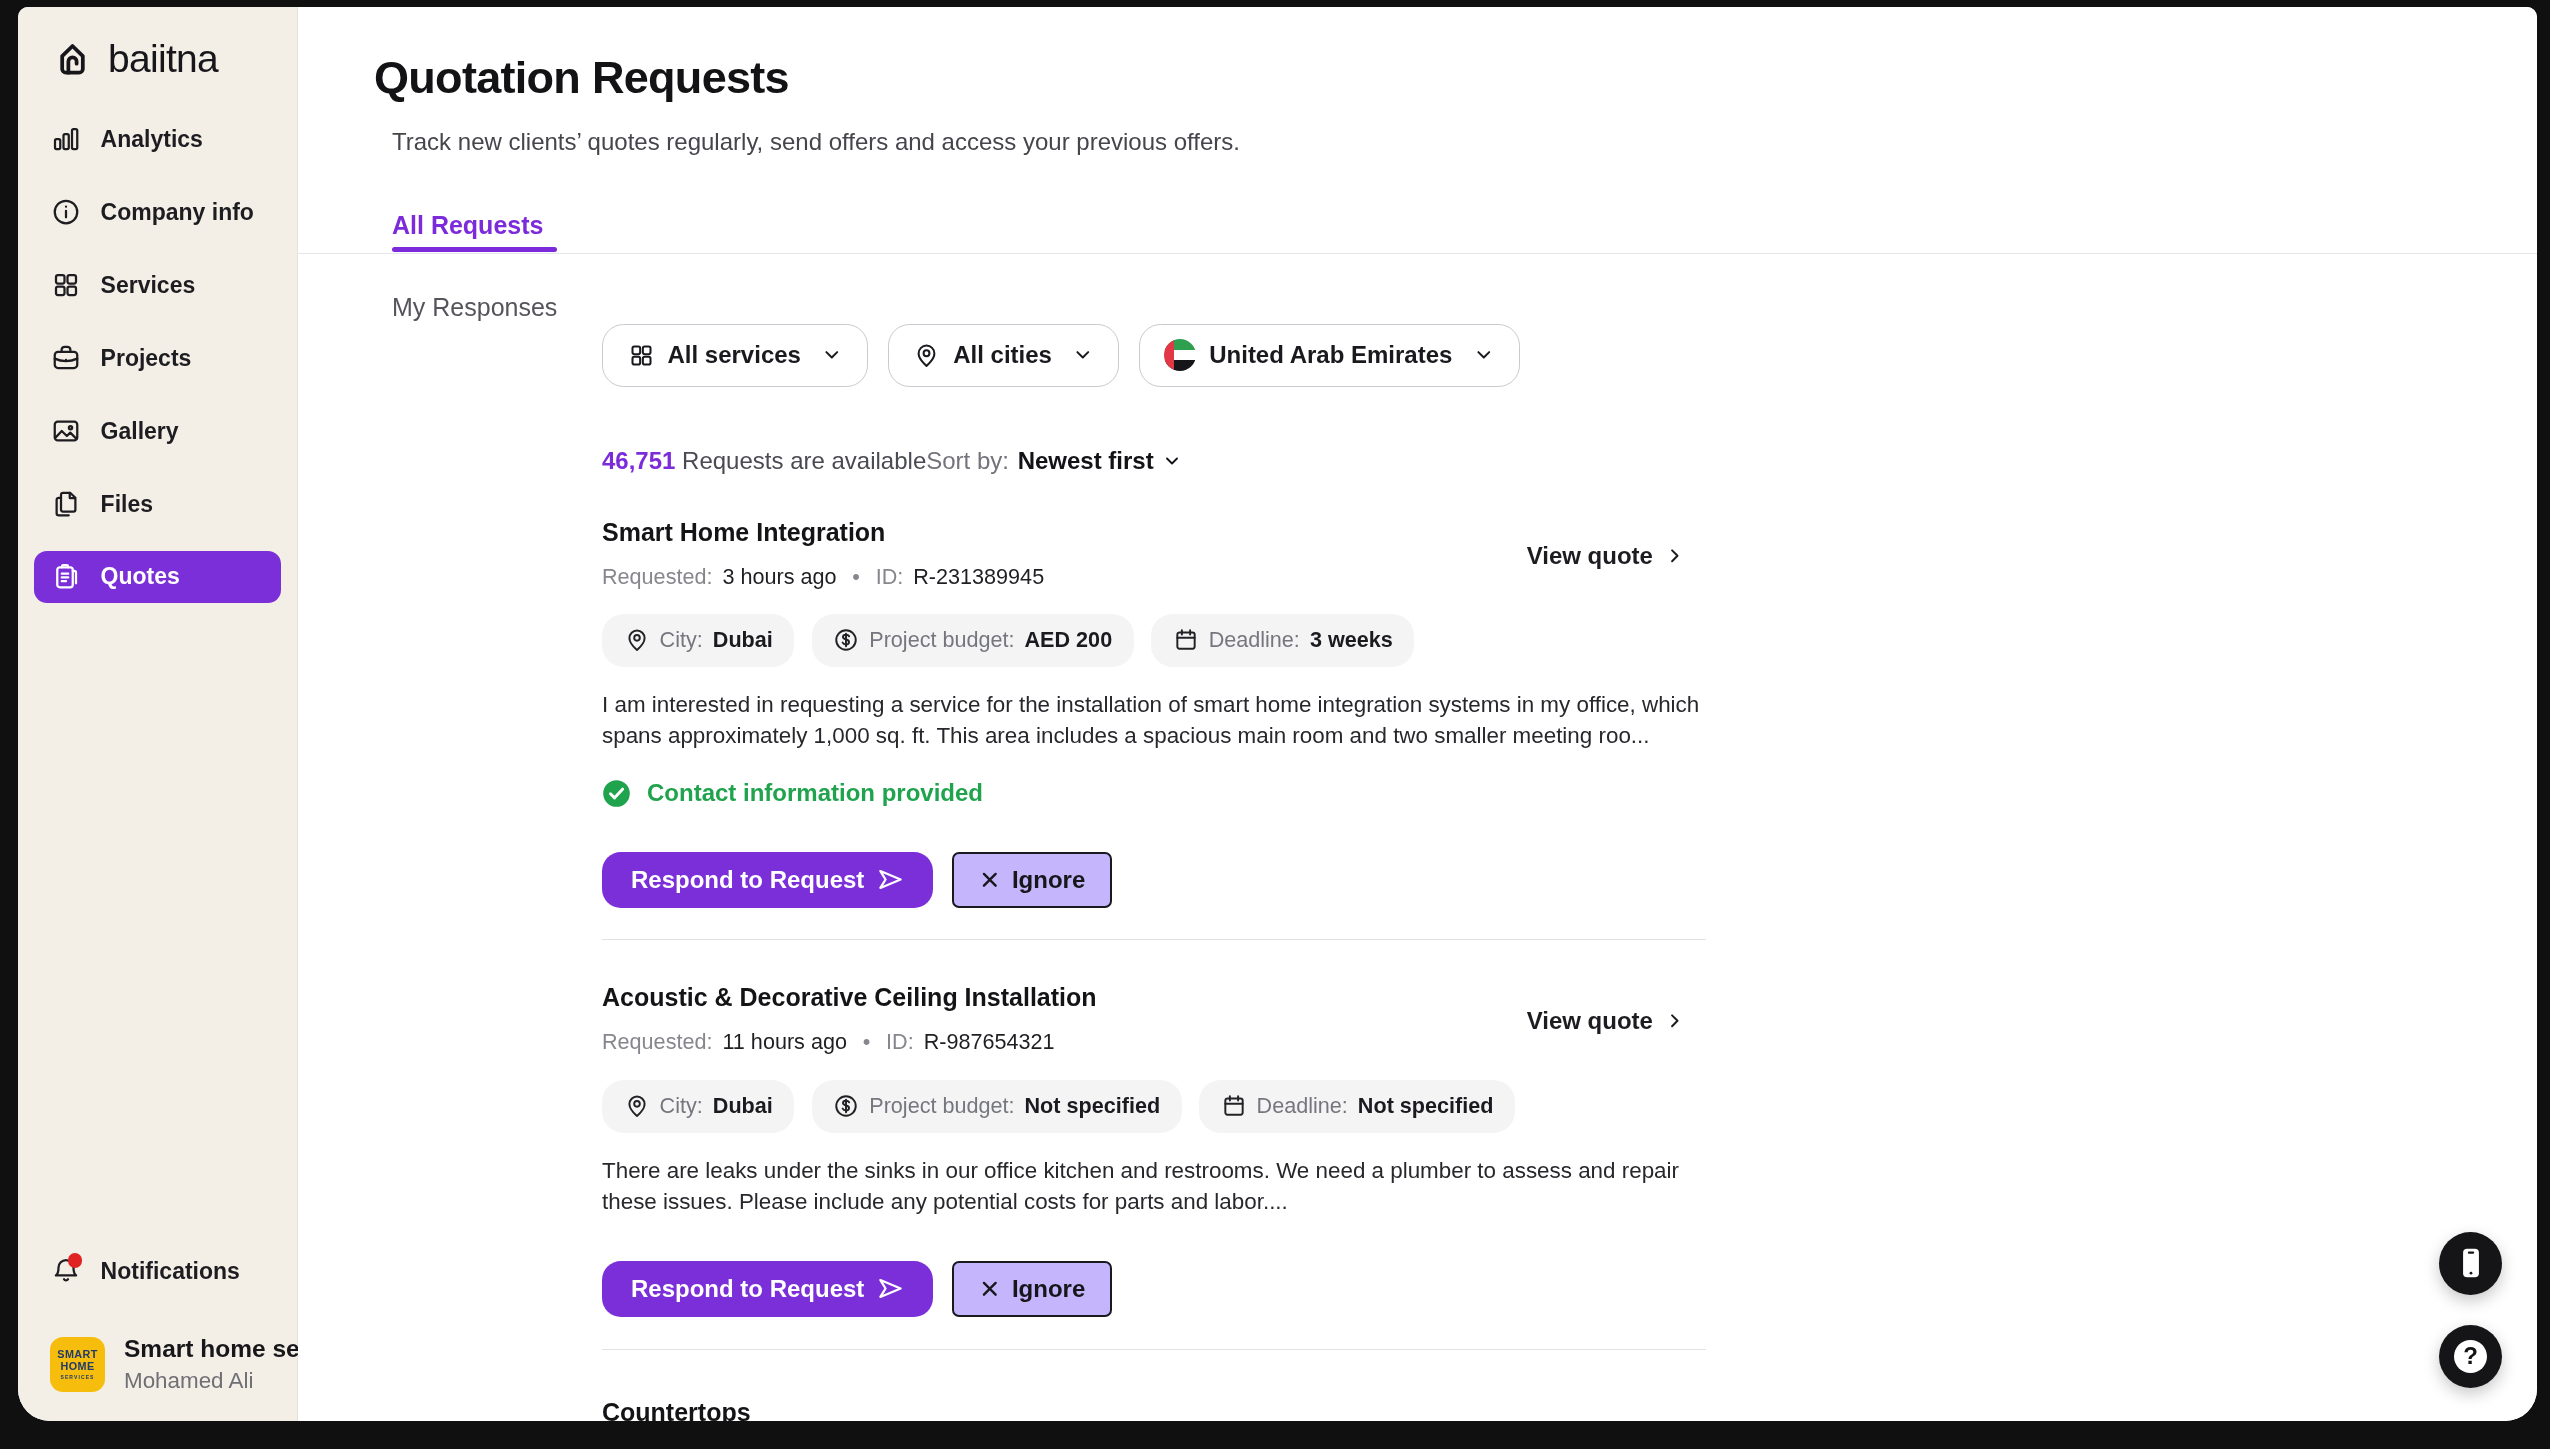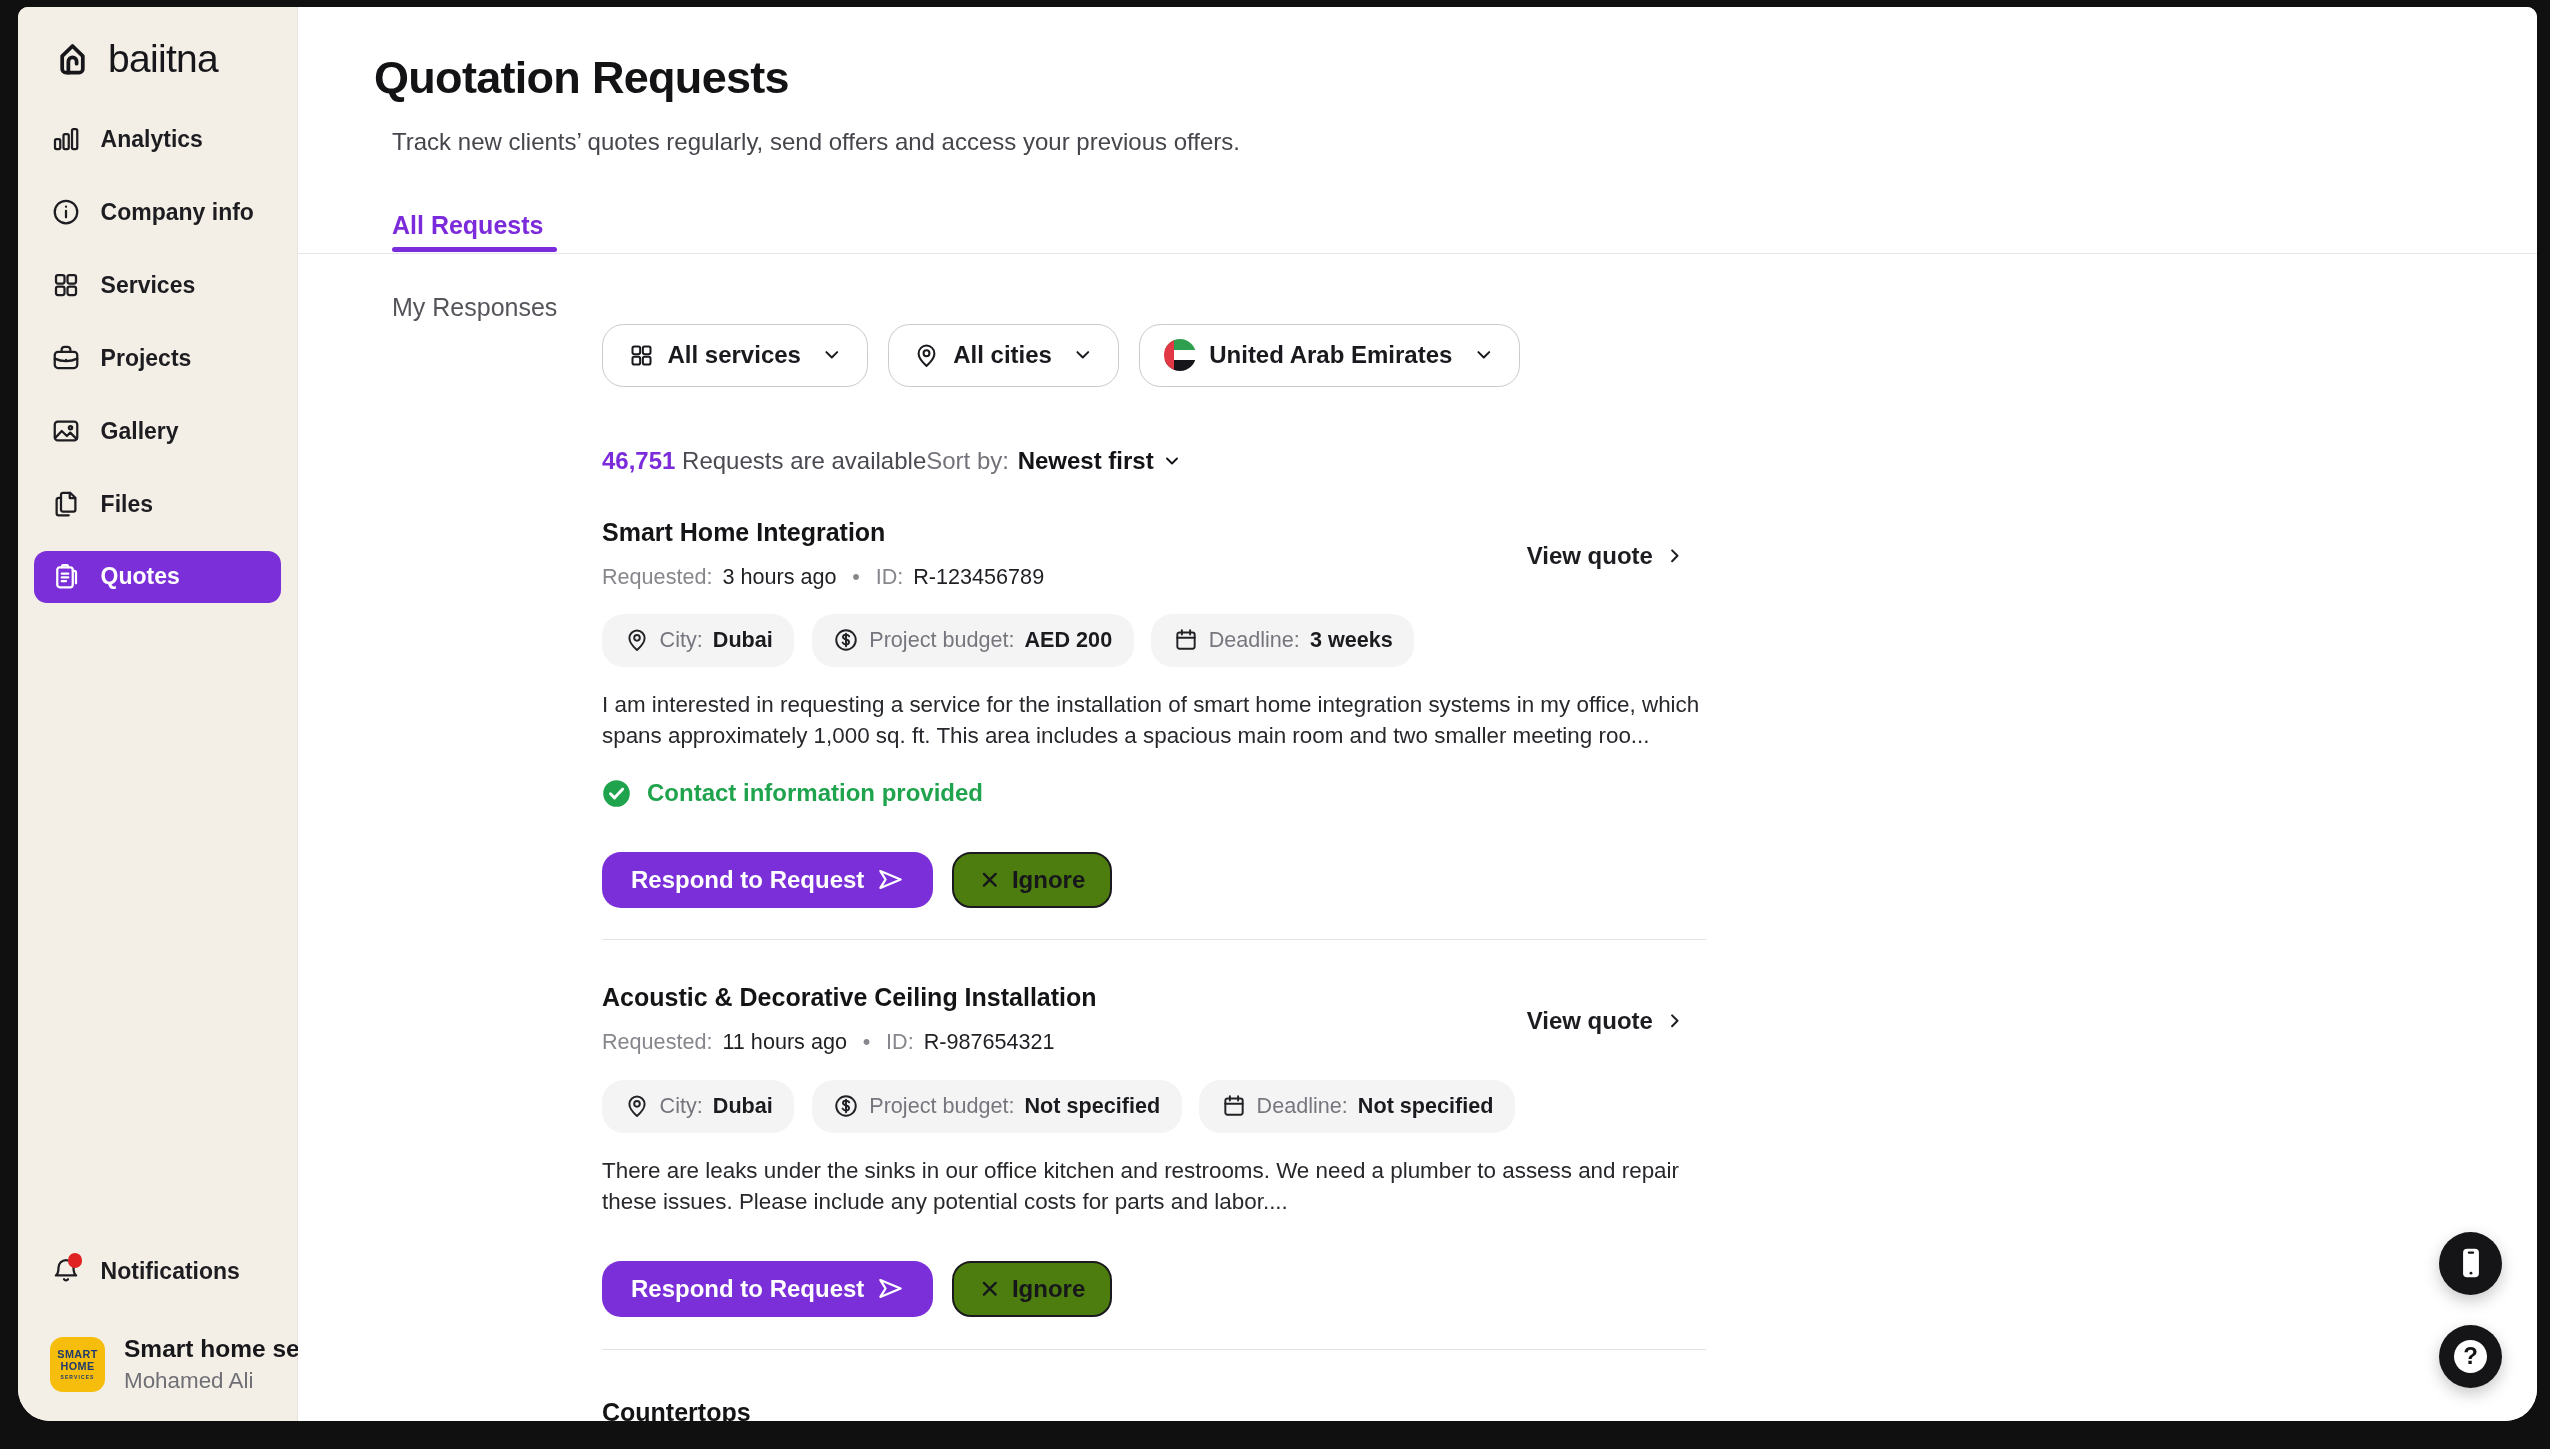--- a/index.html
+++ b/index.html
@@ -106,21 +106,21 @@
   .contact-row svg { width:29px; height:29px; }
   .contact-text { font-size:24px; font-weight:700; color:#1FA34C; }
   .btn-row { position:absolute; left:0; display:flex; gap:19px; }
   .btn-respond {
     height:56px; background:#7B2FD9; color:#fff; border:none; border-radius:19px;
     display:flex; align-items:center; gap:13px; padding:0 29px;
     font-size:24px; font-weight:700; cursor:pointer; font-family:inherit;
   }
   .btn-respond svg { width:27px; height:27px; }
   .btn-ignore {
-    height:56px; background:#4d7c0f; color:#17171B; border:2.2px solid #1A1A1E; border-radius:19px;
+    height:56px; background:#c4b5fd; color:#17171B; border:2.2px solid #1A1A1E; border-radius:7px;
     display:flex; align-items:center; gap:11.5px; padding:0 24.5px;
     font-size:24px; font-weight:700; cursor:pointer; font-family:inherit;
   }
   .btn-ignore svg { width:21.6px; height:21.6px; }
   .card-divider { position:absolute; left:0; width:1104px; height:1.4px; background:#E2E2E6; }
 
   .fab {
     position:absolute; width:63px; height:63px; border-radius:50%;
     background:#151518; display:flex; align-items:center; justify-content:center;
     cursor:pointer; box-shadow:0 5.8px 16px rgba(0,0,0,0.22); border:none;
@@ -304,21 +304,21 @@
         <span>View quote</span>
         <svg viewBox="0 0 24 24" fill="none" stroke="currentColor" stroke-width="2.2" stroke-linecap="round" stroke-linejoin="round">
             <path d="M9 6l6 6-6 6"></path>
           </svg>
       </div>
       <div class="meta-row" style="top:557px">
         <span class="meta-label">Requested:</span>
         <span class="meta-value">3 hours ago</span>
         <span class="meta-dot">•</span>
         <span class="meta-label">ID:</span>
-        <span class="meta-value">R-123456789</span>
+        <span class="meta-value">R-231389945</span>
       </div>
       <div class="badges" style="top:607px">
         <div class="badge">
           <svg viewBox="0 0 24 24" fill="none" stroke="currentColor" stroke-width="1.8" stroke-linecap="round" stroke-linejoin="round">
               <path d="M12 21.2s-7-5.6-7-11A7 7 0 0 1 19 10.2c0 5.4-7 11-7 11z"></path>
               <circle cx="12" cy="10" r="2.6"></circle>
             </svg>
           <span class="badge-label">City:</span>
           <span class="badge-value">Dubai</span>
         </div>

